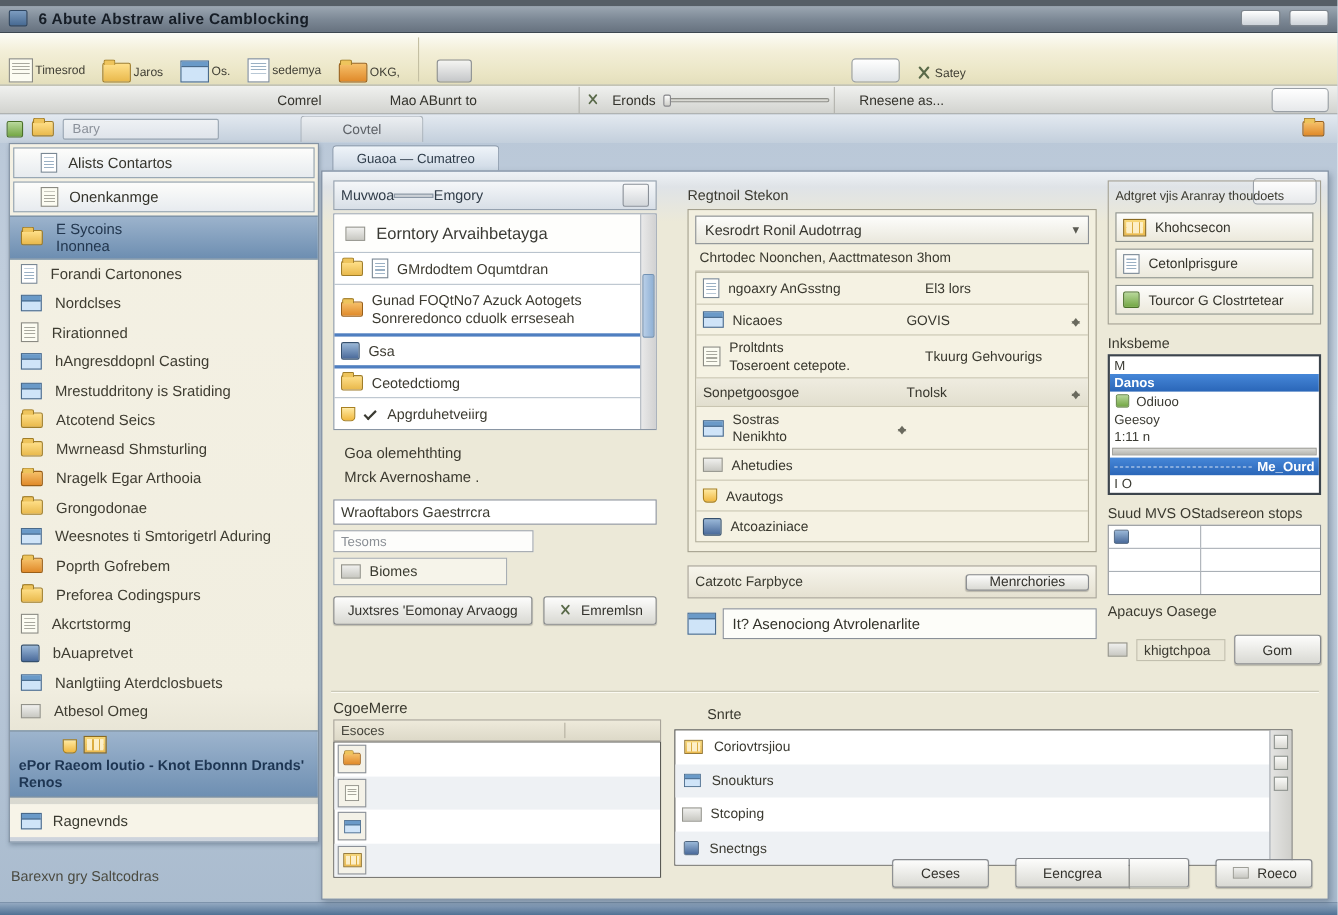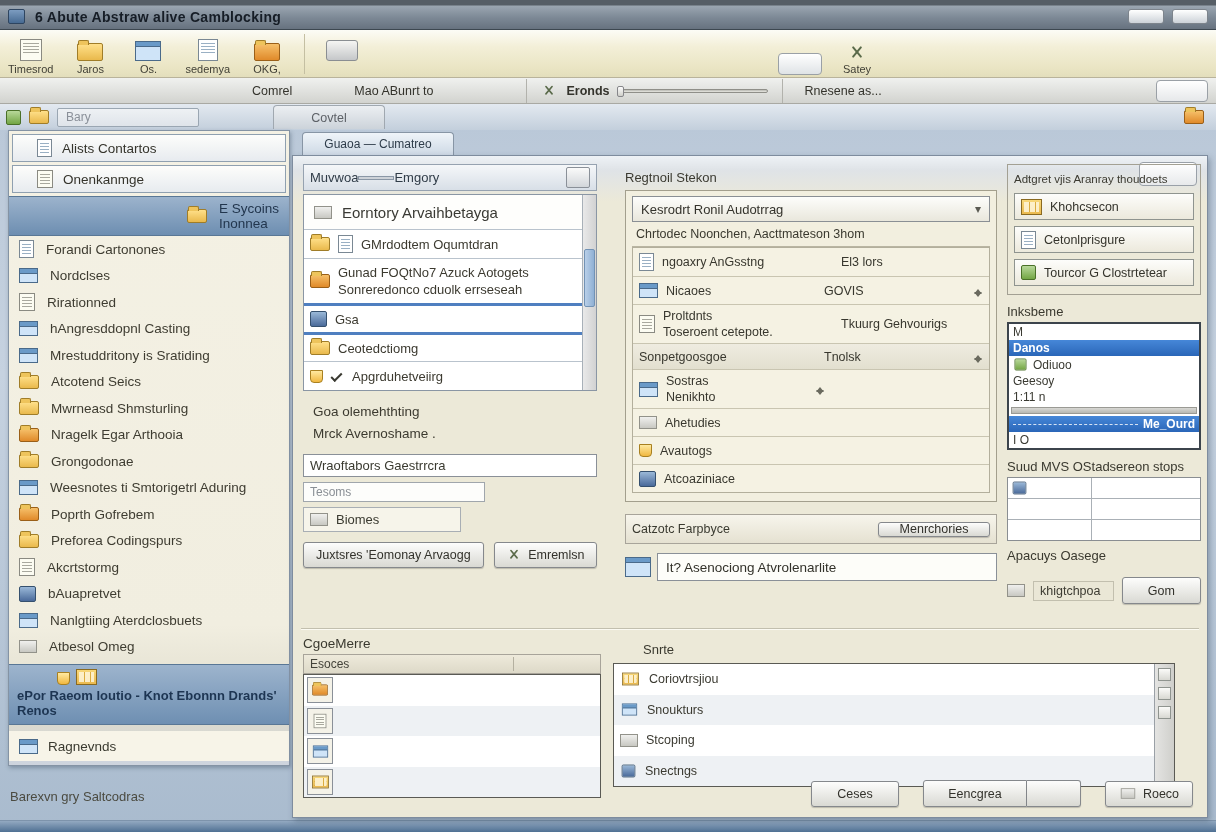--- a/index.html
+++ b/index.html
@@ -22,34 +22,34 @@
   #titlebar .ttl { font-size:14px; font-weight:bold; color:#161d26; letter-spacing:.3px; }
   .win-btn { width:36px; height:15px; border:1px solid #7d848c; border-radius:3px;
     background:linear-gradient(#ffffff,#ccd2d8); margin-left:8px; }
   #titlebar .spacer { flex:1; }
 
   
   #toolbar { top:30px; left:0; right:0; height:48px;
     background:linear-gradient(180deg,#fcfcf6 0%,#f3efd8 35%,#eae5c4 80%,#e3debc 100%);
     border-bottom:1px solid #b9b39b; display:flex; align-items:flex-end;
     padding:3px 8px 2px; gap:16px; }
-  .tb-item { display:flex; flex-direction:column; align-items:center; gap:2px;
+  .tb-item { display:flex; flex-direction:row; align-items:center; gap:2px;
     font-size:11px; color:#403f35; min-width:42px; }
   .tb-sep { width:1px; height:40px; background:#c4bfa2; align-self:center; }
   #toolbar .right { margin-left:auto; display:flex; align-items:flex-end; gap:14px; padding-right:330px; }
   .bubble { width:44px; height:22px; background:linear-gradient(#ffffff,#dfe3e6);
     border:1px solid #9aa0a6; border-radius:4px; }
 
   
   #menubar { top:78px; left:0; right:0; height:26px;
     background:linear-gradient(#f0f1ef,#d2d3cf); border-bottom:1px solid #a9a9a3;
     display:flex; align-items:center; font-size:12.5px; color:#34332c; }
   #menubar .mleft { display:flex; gap:62px; padding-left:252px; }
   #menubar .mcenter { display:flex; align-items:center; gap:10px; margin-left:92px;
-    border-left:1px solid #b2b2ac; border-right:1px solid #b2b2ac; padding:4px 14px;font-weight:bold; }
+    border-left:1px solid #b2b2ac; border-right:1px solid #b2b2ac; padding:4px 4px; }
   .slider-track { width:148px; height:4px; background:linear-gradient(#b8b8b2,#e8e8e2);
     border:1px solid #8f8f89; border-radius:2px; position:relative; }
   .slider-thumb { position:absolute; left:-4px; top:-4px; width:7px; height:11px;
     background:linear-gradient(#fdfdfd,#cfcfc9); border:1px solid #86868a; border-radius:2px; }
   #menubar .mright { margin-left:22px; }
   #menubar .help-btn { margin-left:auto; margin-right:8px; width:52px; height:22px;
     background:linear-gradient(#ffffff,#e6e8ea); border:1px solid #9aa0a6; border-radius:4px; }
 
   
   #subbar { top:104px; left:0; right:0; height:26px;
@@ -67,21 +67,21 @@
   #sidebar { left:8px; top:130px; width:282px; height:636px;
     background:linear-gradient(180deg,#f4f1e4 0%,#f1eee0 78%,#dedbcb 92%,#cdd4de 100%);
     border:1px solid #8493a4; box-shadow:1px 2px 4px rgba(40,60,80,.35);
     display:flex; flex-direction:column; overflow:hidden; }
   .sb-boxrow { height:28px; flex:none; margin:3px 3px 0; border:1px solid #8fa0b0;
     background:linear-gradient(#fdfdfb,#e7ebef); display:flex; align-items:center;
     gap:10px; padding:0 24px; font-size:13.5px; color:#35342c; }
   .sb-selrow { flex:none; margin-top:3px; padding:4px 10px;
     background:linear-gradient(#9cb3cc,#6d8eb1);
     border-top:1px solid #597795; border-bottom:1px solid #597795;
-    display:flex; gap:12px; align-items:center; color:#22364e; font-size:13.5px;justify-content:flex-end; }
+    display:flex; gap:12px; align-items:center; color:#22364e; font-size:13.5px; }
   .sb-item { height:26.5px; flex:none; display:flex; align-items:center; gap:12px;
     padding:0 10px; font-size:13.5px; color:#3e3c31; }
   .sb-bigsel { flex:none; margin-top:4px; padding:4px 8px 6px;
     background:linear-gradient(#9db4cd,#6e8fb2);
     border-top:1px solid #597795; border-bottom:1px solid #597795;
     color:#1d3552; font-size:13px; font-weight:bold; }
   .sb-bigsel .icons { display:flex; gap:6px; align-items:flex-end; margin-bottom:3px; padding-left:40px; }
   .sb-lastrow { height:30px; flex:none; margin:6px 0 0; background:#f7f4e8;
     display:flex; align-items:center; gap:10px; padding:0 10px; font-size:13.5px; }
 

